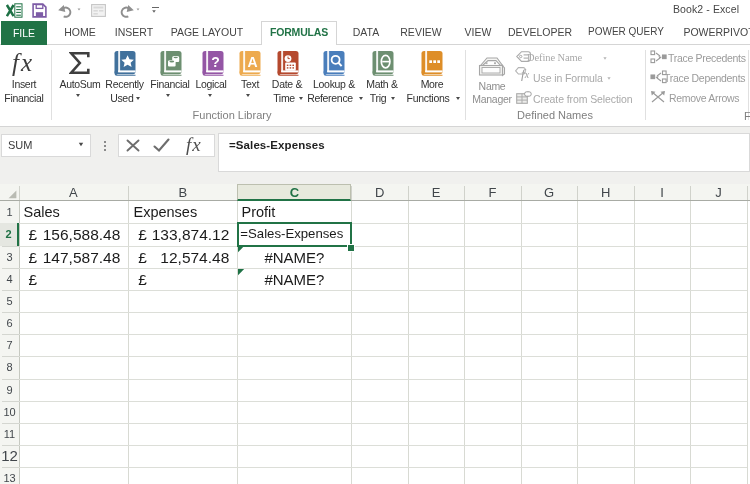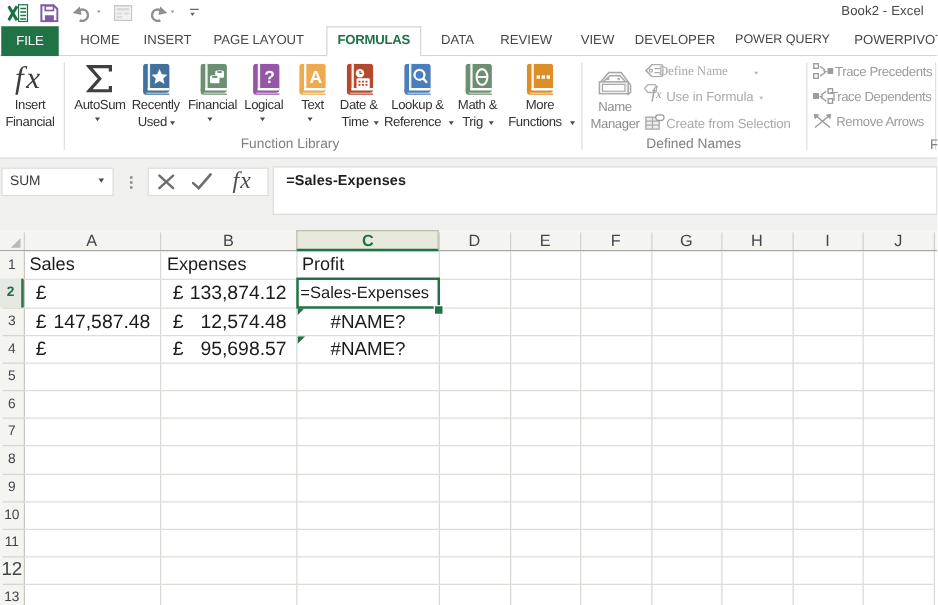--- a/index.html
+++ b/index.html
@@ -362,29 +362,29 @@
 <div class="ab" style="left:18.5px;top:172.92px;width:728.4px;height:1px;background:#dcded8;"></div>
 <div class="ab" style="left:18.5px;top:195.08px;width:728.4px;height:1px;background:#dcded8;"></div>
 <div class="ab" style="left:18.5px;top:217.24px;width:728.4px;height:1px;background:#dcded8;"></div>
 <div class="ab" style="left:18.5px;top:239.40px;width:728.4px;height:1px;background:#dcded8;"></div>
 <div class="ab" style="left:18.5px;top:261.56px;width:728.4px;height:1px;background:#dcded8;"></div>
 <div class="ab" style="left:18.5px;top:283.72px;width:728.4px;height:1px;background:#dcded8;"></div>
 <div class="ab" style="left:23.5px;top:17.80px;height:22.16px;line-height:23.16px;font-size:14.5px;color:#1b1b1b;">Sales</div>
 <div class="ab" style="left:133.5px;top:17.80px;height:22.16px;line-height:23.16px;font-size:14.5px;color:#1b1b1b;">Expenses</div>
 <div class="ab" style="left:241.5px;top:17.80px;height:22.16px;line-height:23.16px;font-size:14.5px;color:#1b1b1b;">Profit</div>
 <div class="ab" style="left:28.5px;top:39.96px;height:22.16px;line-height:23.16px;font-size:15.5px;color:#1b1b1b;">£</div>
+<div class="ab" style="left:18.5px;top:39.96px;width:101.8px;height:22.16px;line-height:23.16px;font-size:15.5px;color:#1b1b1b;text-align:right;">156,588.48</div>
 <div class="ab" style="left:138.3px;top:39.96px;height:22.16px;line-height:23.16px;font-size:15.5px;color:#1b1b1b;">£</div>
 <div class="ab" style="left:128.3px;top:39.96px;width:101.0px;height:22.16px;line-height:23.16px;font-size:15.5px;color:#1b1b1b;text-align:right;">133,874.12</div>
 <div class="ab" style="left:28.5px;top:62.12px;height:22.16px;line-height:23.16px;font-size:15.5px;color:#1b1b1b;">£</div>
 <div class="ab" style="left:18.5px;top:62.12px;width:101.8px;height:22.16px;line-height:23.16px;font-size:15.5px;color:#1b1b1b;text-align:right;">147,587.48</div>
 <div class="ab" style="left:138.3px;top:62.12px;height:22.16px;line-height:23.16px;font-size:15.5px;color:#1b1b1b;">£</div>
 <div class="ab" style="left:128.3px;top:62.12px;width:101.0px;height:22.16px;line-height:23.16px;font-size:15.5px;color:#1b1b1b;text-align:right;">12,574.48</div>
 <div class="ab" style="left:28.5px;top:84.28px;height:22.16px;line-height:23.16px;font-size:15.5px;color:#1b1b1b;">£</div>
 <div class="ab" style="left:138.3px;top:84.28px;height:22.16px;line-height:23.16px;font-size:15.5px;color:#1b1b1b;">£</div>
-<div class="ab" style="left:128.3px;top:84.28px;width:101.0px;height:22.16px;line-height:23.16px;font-size:15.5px;color:#1b1b1b;text-align:right;">95,698.57</div>
 <div class="cl" style="left:294.4px;top:62.12px;height:22.16px;line-height:23.16px;font-size:15px;color:#1b1b1b;">#NAME?</div>
 <svg class="ab" style="left:238.3px;top:62.92px" width="7" height="7" viewBox="0 0 7 7">
         <path d="M0 0 H6.2 L0 6.2 Z" fill="#1e7145"></path>
       </svg>
 <div class="cl" style="left:294.4px;top:84.28px;height:22.16px;line-height:23.16px;font-size:15px;color:#1b1b1b;">#NAME?</div>
 <svg class="ab" style="left:238.3px;top:85.08px" width="7" height="7" viewBox="0 0 7 7">
         <path d="M0 0 H6.2 L0 6.2 Z" fill="#1e7145"></path>
       </svg>
 <div class="ab" style="left:236.8px;top:38.96px;width:115.1px;height:24.36px;background:#fff;border:2.2px solid #217346;box-sizing:border-box;"></div>
 <div class="ab" style="left:240.3px;top:39.96px;height:22.16px;line-height:22.16px;font-size:13.2px;color:#1b1b1b;">=Sales-Expenses</div>

